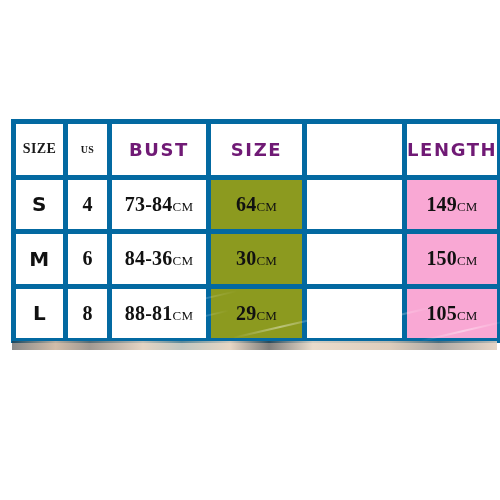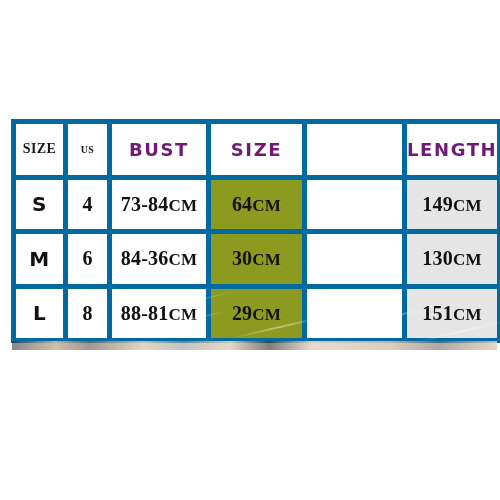--- a/index.html
+++ b/index.html
@@ -81,28 +81,28 @@
     color: #111111;
   }
   .c-meas {
     font-family: "Liberation Serif", serif;
     font-weight: 700;
     font-size: 20px;
     color: #111111;
     letter-spacing: 0.2px;
   }
   .unit {
-    font-size: 17px;
-    font-weight: 700;
+    font-size: 13px;
+    font-weight: 400;
     letter-spacing: 0.2px;
   }
 
   
   .fill-olive { background: #8c9a1f; margin-top: 33px; }
-  .fill-blue  { background: #e5e5e5; }
+  .fill-blue  { background: #f9a8d4; }
   .fill-white { background: #ffffff; }
 
   
   .streak {
     position: absolute;
     pointer-events: none;
     background: linear-gradient(108deg,
                 rgba(255,255,255,0) 0%,
                 rgba(255,255,255,0.55) 50%,
                 rgba(255,255,255,0) 100%);
@@ -180,36 +180,36 @@
       <td class="fill-white c-size">M</td>
       <td class="fill-white c-us">6</td>
       <td class="fill-white c-meas">
         <span>84-36</span><span class="unit">CM</span>
       </td>
       <td class="fill-olive c-meas">
         <span>30</span><span class="unit">CM</span>
       </td>
       <td class="fill-white c-meas"></td>
       <td class="fill-blue c-meas">
-        <span>130</span><span class="unit">CM</span>
+        <span>150</span><span class="unit">CM</span>
       </td>
     </tr>
 
     <tr class="row-data">
       <td class="fill-white c-size">L</td>
       <td class="fill-white c-us">8</td>
       <td class="fill-white c-meas">
         <span>88-81</span><span class="unit">CM</span>
       </td>
       <td class="fill-olive c-meas">
         <span>29</span><span class="unit">CM</span>
       </td>
       <td class="fill-white c-meas"></td>
       <td class="fill-blue c-meas">
-        <span>151</span><span class="unit">CM</span>
+        <span>105</span><span class="unit">CM</span>
       </td>
     </tr>
 
 
 
   </tbody>
 </table>
 
 <div class="streak" id="streak-a"></div>
 <div class="streak" id="streak-b"></div>

